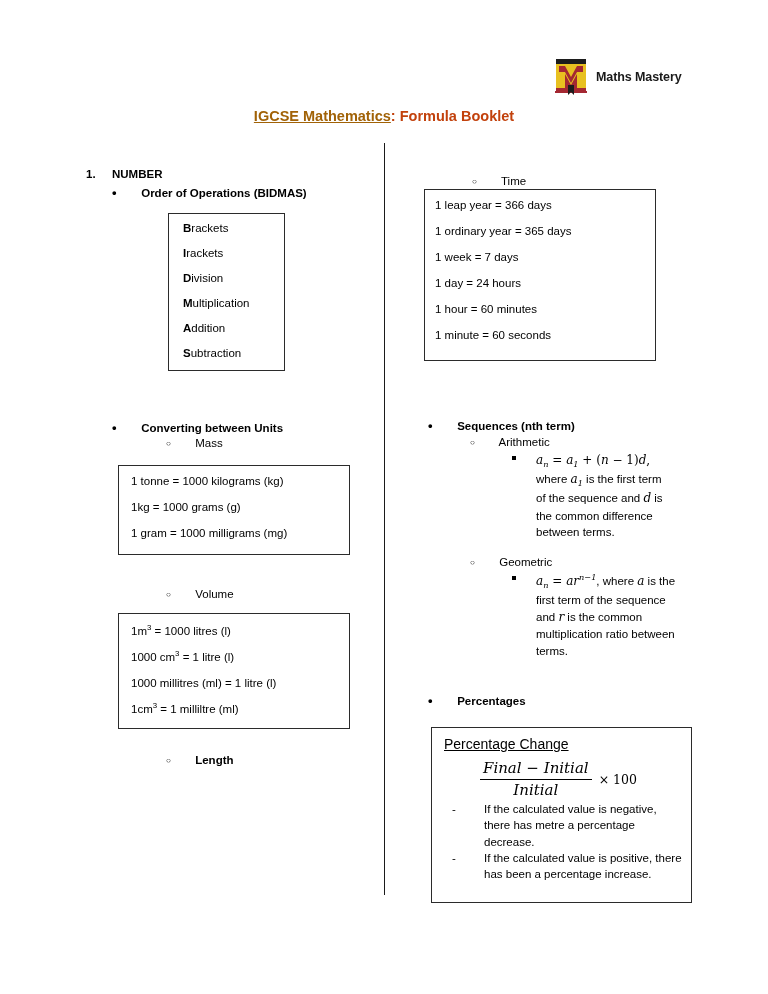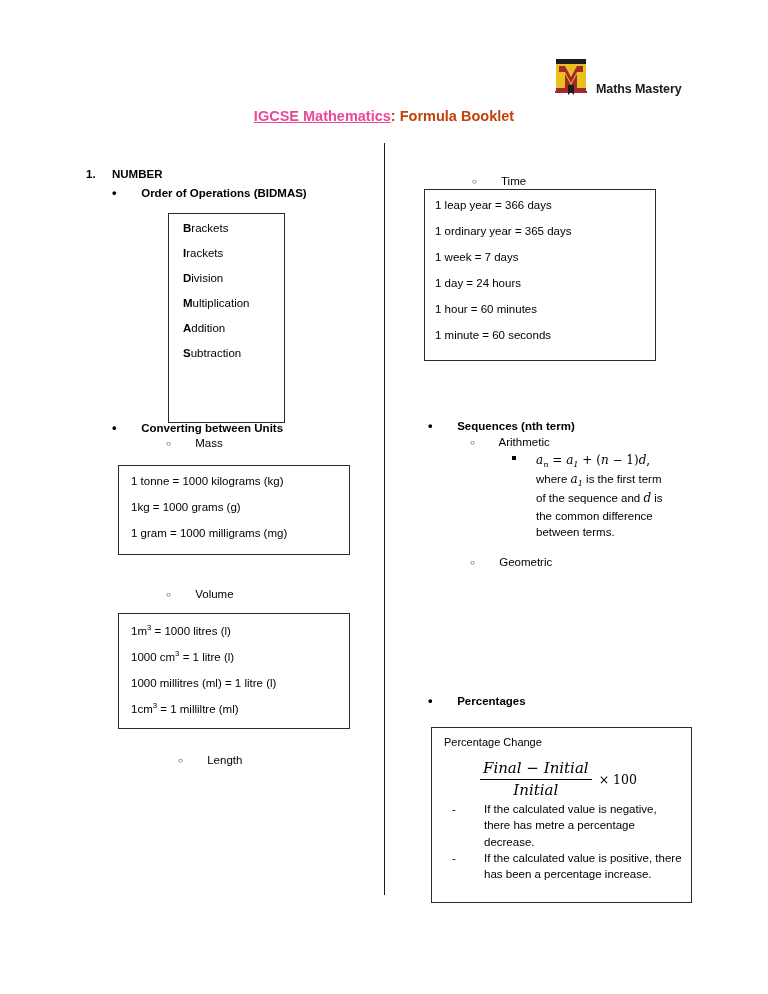--- a/index.html
+++ b/index.html
@@ -19,21 +19,21 @@
     position: absolute;
     inset: 0;
   }
 
   
   .brand {
     position: absolute;
     left: 554px;
     top: 58px;
     display: flex;
-    align-items: flex-end;
+    align-items: center;
     gap: 8px;
   }
   .logo-book {
     position: relative;
     width: 34px;
     height: 38px;
   }
   .logo-svg { display: block; }
   .brand-name {
     font-size: 12.5px;
@@ -47,21 +47,21 @@
   .doc-title {
     position: absolute;
     left: 0;
     top: 108px;
     width: 768px;
     text-align: center;
     font-size: 14.5px;
     font-weight: bold;
   }
   .doc-title .link {
-    color: #ec4899;
+    color: #a16207;
     text-decoration: underline;
   }
   .doc-title .plain { color: #c2410c; }
 
   
   .divider {
     position: absolute;
     left: 384px;
     top: 143px;
     width: 1px;
@@ -175,21 +175,22 @@
   }
   .times-100 {
     font-family: "DejaVu Serif", serif;
     font-style: normal;
     font-size: 12.5px;
     vertical-align: middle;
     margin-left: 7px;
   }
 
   .underline-head {
-    font-size: 11px;
+    font-size: 14px;
+    text-decoration: underline;
   }
 
   sup.unit { font-size: 0.68em; vertical-align: super; }
 </style>
 </head>
 <body>
 
 <div class="page">
 
   <div class="brand">
@@ -215,21 +216,21 @@
   <div class="divider"></div>
 
   <div class="abs num-head" style="left:86px; top:168px;">
     <span class="idx">1.</span><span>NUMBER</span>
   </div>
 
   <div class="abs bullet-l1" style="left:112px; top:185px;">
     <span>Order of Operations (BIDMAS)</span>
   </div>
 
-  <div class="box" style="left:168px; top:213px; width:117px; height:210px;">
+  <div class="box" style="left:168px; top:213px; width:117px; height:158px;">
     <div class="row" style="position:absolute; left:14px; top:8px;">
       <b>B</b><span>rackets</span>
     </div>
     <div class="row" style="position:absolute; left:14px; top:33px;">
       <b>I</b><span>rackets</span>
     </div>
     <div class="row" style="position:absolute; left:14px; top:58px;">
       <b>D</b><span>ivision</span>
     </div>
     <div class="row" style="position:absolute; left:14px; top:83px;text-align:right;">
@@ -269,21 +270,21 @@
       <span>1000 cm</span><sup class="unit">3</sup><span> = 1 litre (l)</span>
     </div>
     <div class="row" style="position:absolute; left:12px; top:61px;">
       <span>1000 millitres (ml) = 1 litre (l)</span><sup class="unit"></sup><span></span>
     </div>
     <div class="row" style="position:absolute; left:12px; top:87px;">
       <span>1cm</span><sup class="unit">3</sup><span> = 1 milliltre (ml)</span>
     </div>
   </div>
 
-  <div class="abs bullet-l2" style="left:178px; top:754px;">
+  <div class="abs bullet-l2" style="left:166px; top:754px;font-weight:bold;">
     <span>Length</span>
   </div>
 
 
   <div class="abs bullet-l2" style="left:472px; top:175px;">
     <span>Time</span>
   </div>
 
   <div class="box" style="left:424px; top:189px; width:232px; height:172px;">
     <div class="row" style="position:absolute; left:10px; top:9px;">1 leap year = 366 days</div>
@@ -307,20 +308,26 @@
     <span class="body">
       <span class="math">a<sub class="m">n</sub> <span class="op">=</span> a<sub class="m">1</sub> <span class="op">+</span> <span class="op">(</span>n <span class="op">−</span> <span class="num">1</span><span class="op">)</span>d<span class="op">,</span></span>
       <span>where <span class="math">a<sub class="m">1</sub></span> is the first term of the sequence and <span class="math">d</span> is the common difference between terms.</span>
     </span>
   </div>
 
   <div class="abs bullet-l2" style="left:470px; top:556px;">
     <span>Geometric</span>
   </div>
 
+  <div class="abs bullet-l3" style="left:512px; top:572px; width:168px;">
+    <span class="sq"></span>
+    <span class="body">
+      <span class="math">a<sub class="m">n</sub> <span class="op">=</span> ar<sup class="m">n<span class="op">−</span>1</sup></span><span>, where <span class="math">a</span> is the first term of the sequence and <span class="math">r</span> is the common multiplication ratio between terms.</span>
+    </span>
+  </div>
 
   <div class="abs bullet-l1" style="left:428px; top:693px;">
     <span>Percentages</span>
   </div>
 
   <div class="box" style="left:431px; top:727px; width:261px; height:176px;">
     <div class="underline-head" style="position:absolute; left:12px; top:8px;">Percentage Change</div>
 
     <div style="position:absolute; left:48px; top:31px;">
       <span class="frac">

